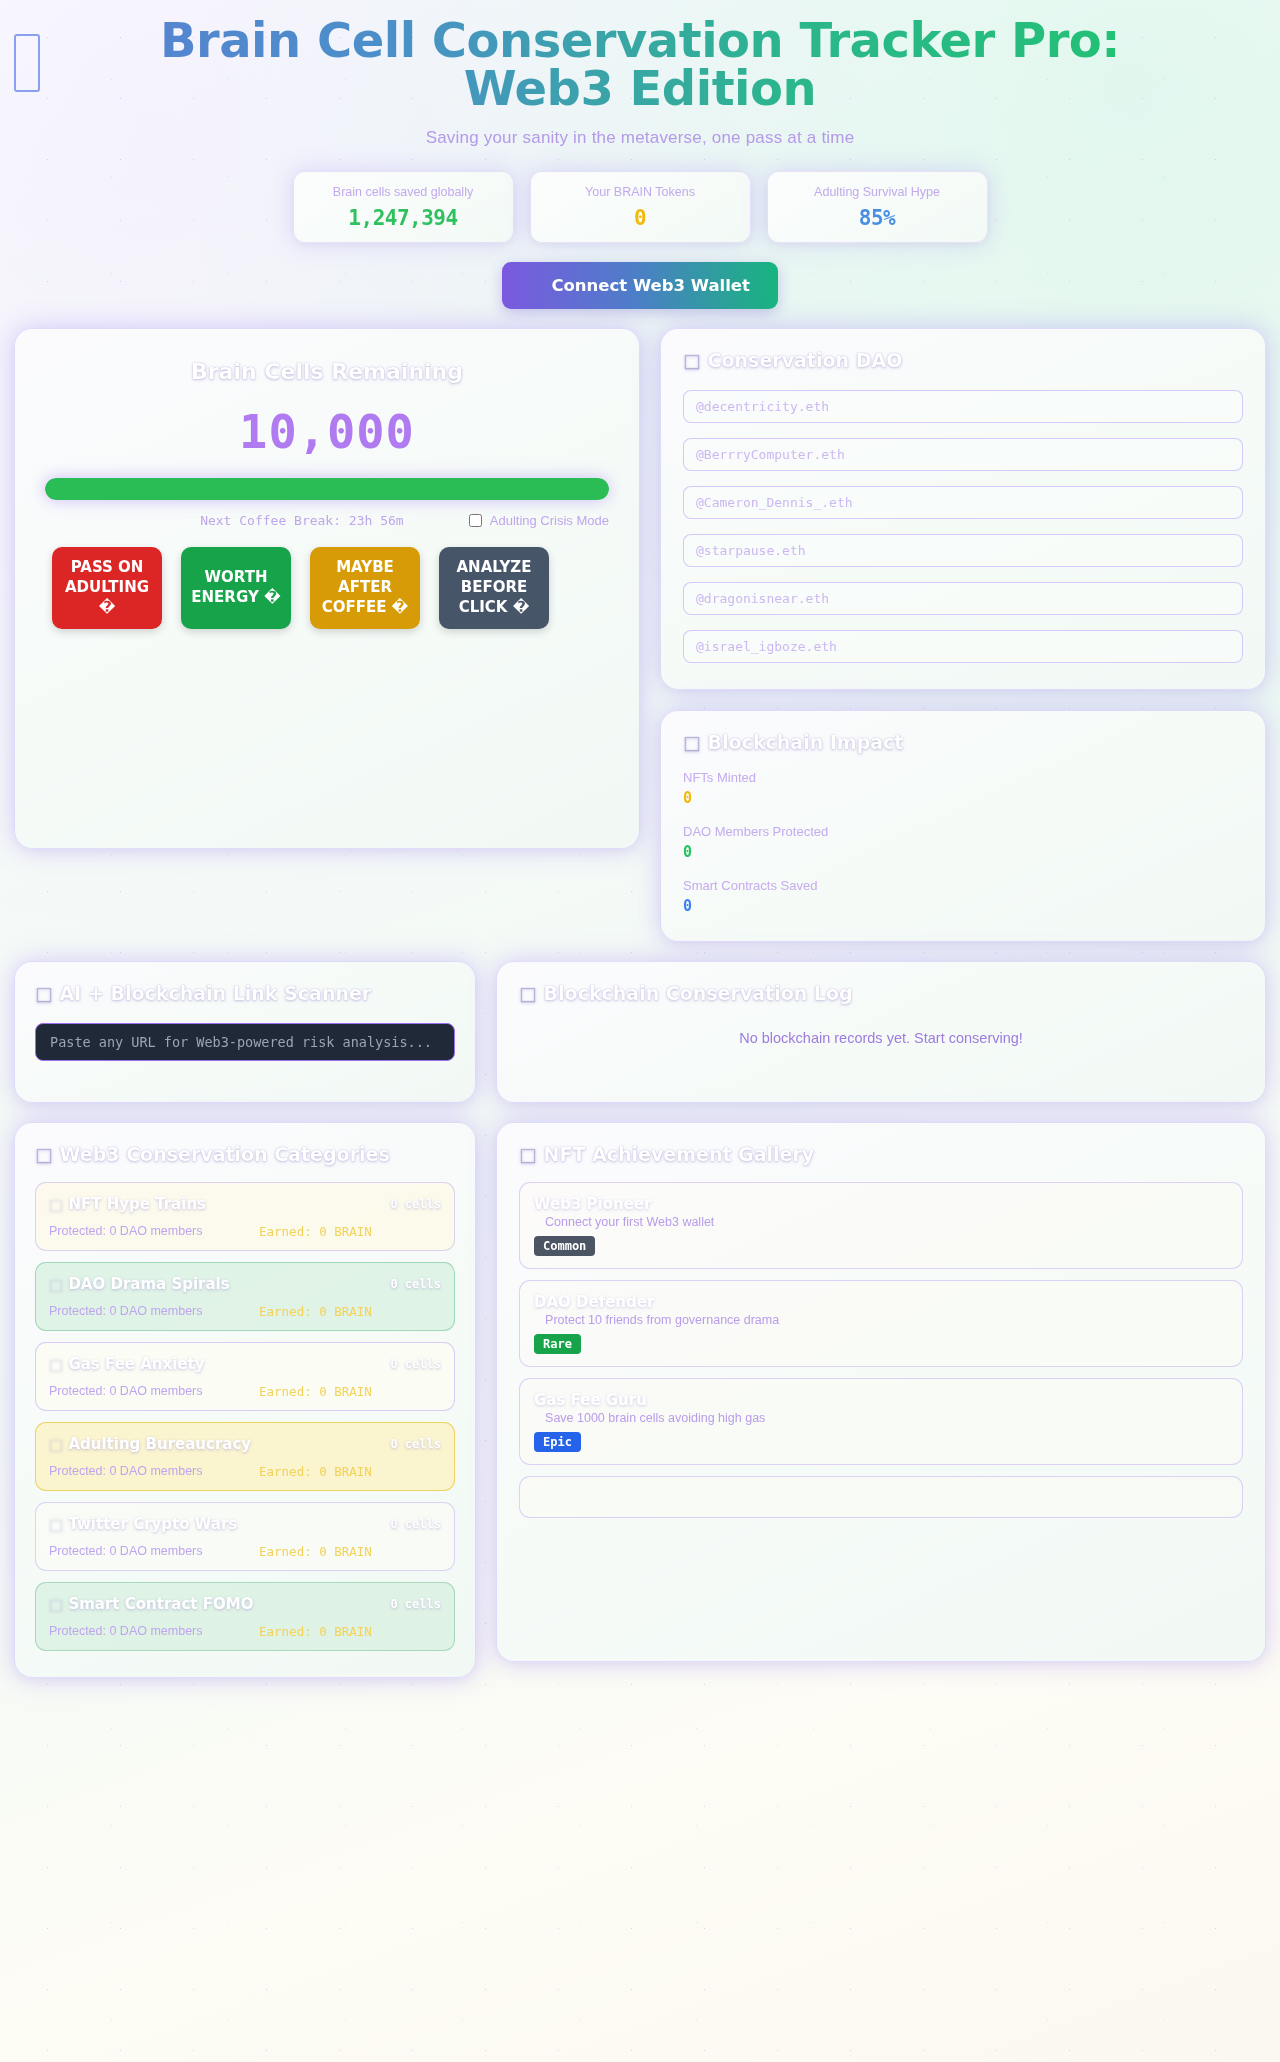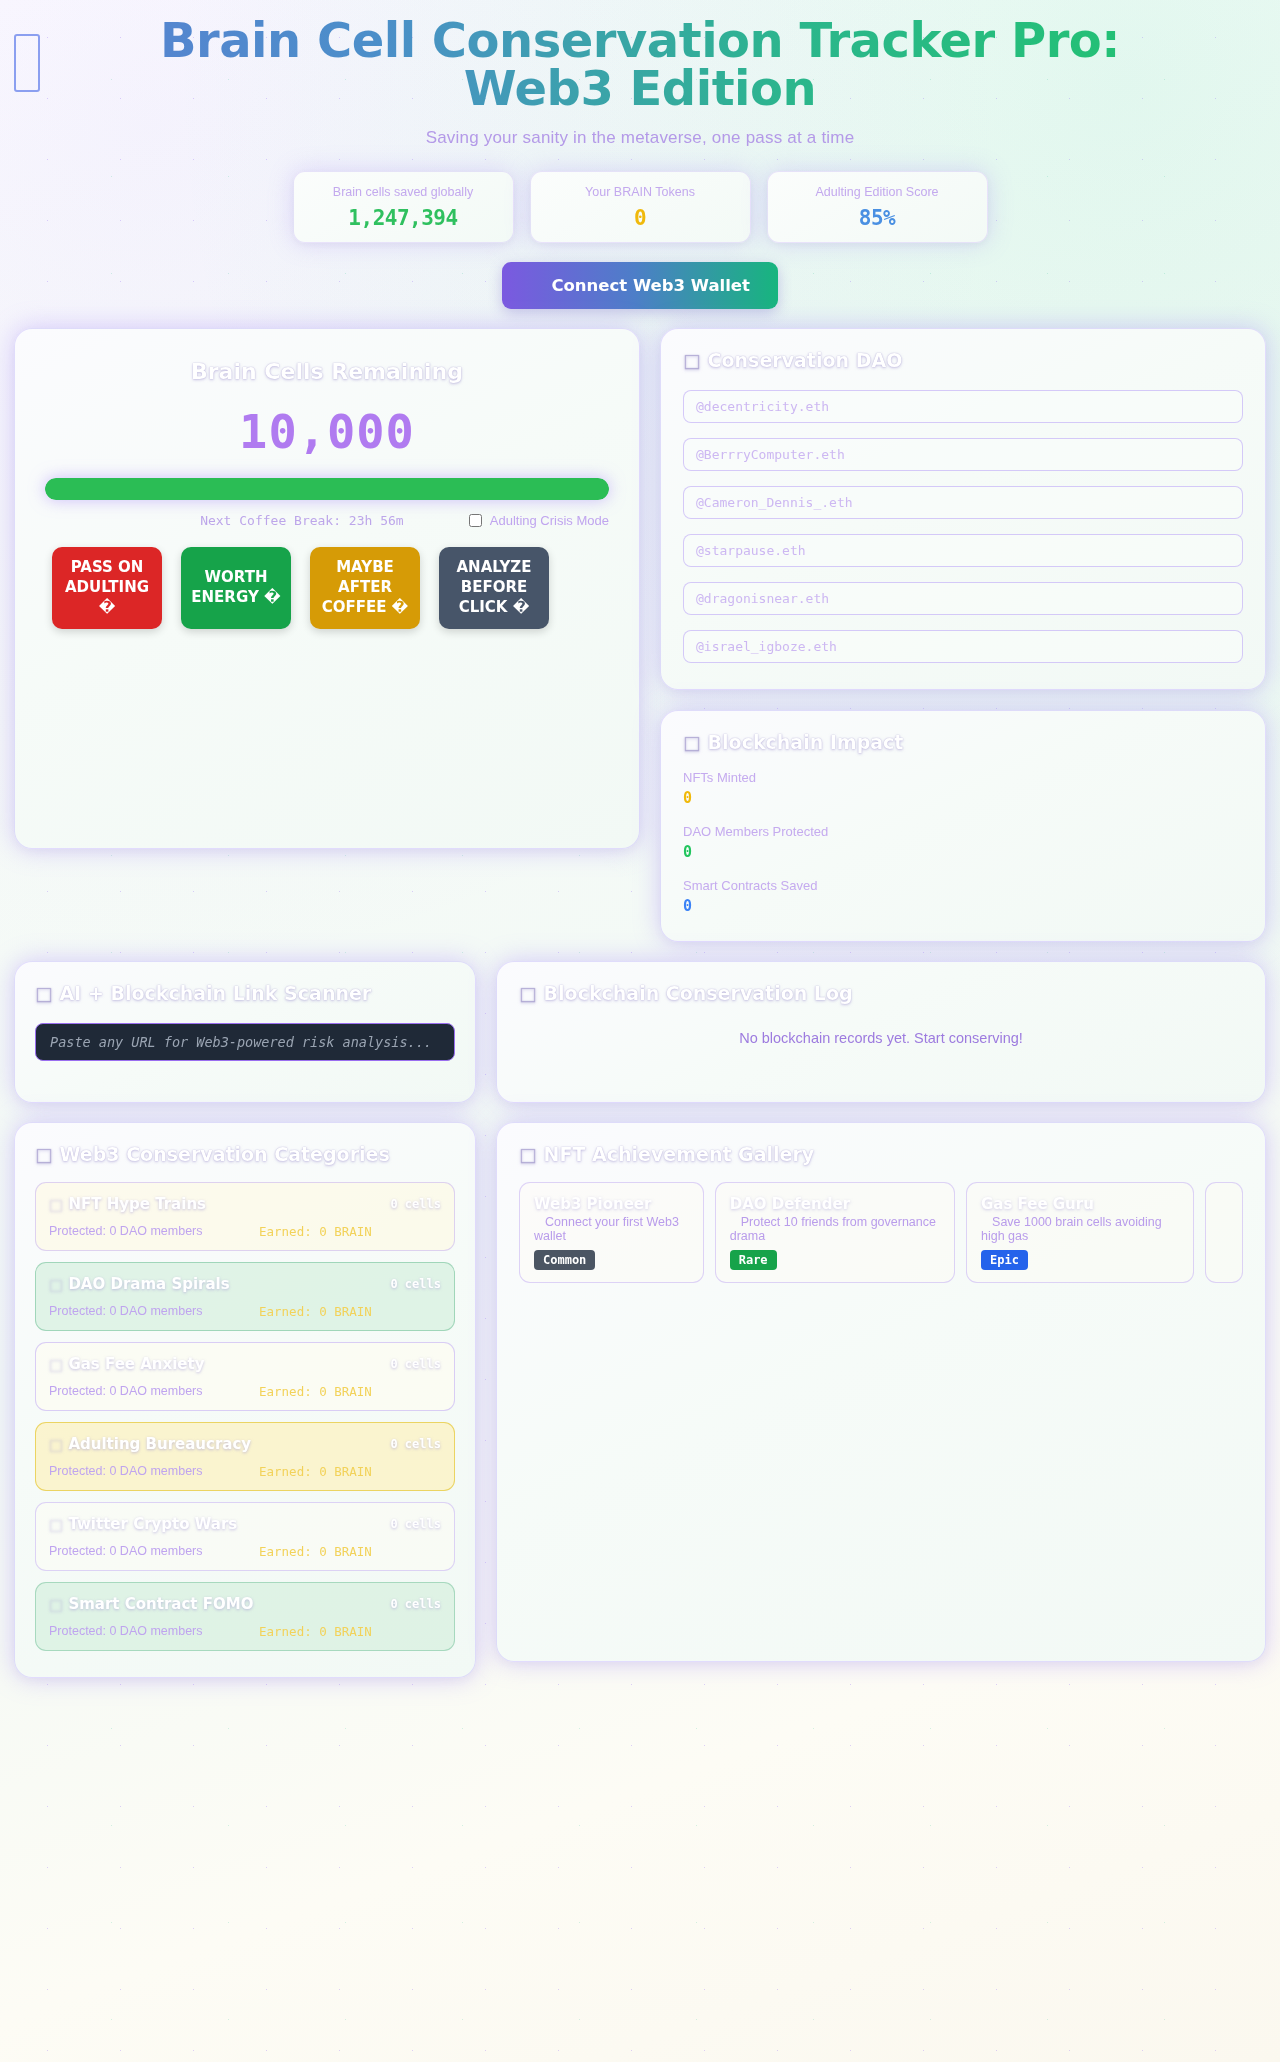--- a/index.html
+++ b/index.html
@@ -128,42 +128,42 @@
   .impact-value { font-family:"DejaVu Sans Mono", monospace; font-size:15px; font-weight:700; margin-top:4px; }
   .iv-gold { color:#f0b90b; }
   .iv-green{ color:#22c55e; }
   .iv-blue { color:#3b82f6; }
 
   
   .scanner-panel { flex:0 0 462px; height:142px; padding:20px 20px; }
   .scan-input {
     margin-top:19px; width:100%; height:38px; border-radius:8px;
     background:#1f2937; border:1px solid #9a6ef0; color:#5eead4;
-    padding:0 14px; font-family:"DejaVu Sans Mono", monospace; font-size:13.5px;font-style:italic;
+    padding:0 14px; font-family:"DejaVu Sans Mono", monospace; font-size:13.5px;
   }
   .scan-input::placeholder { color:#9aa4b2; }
   .log-panel { flex:1; height:142px; padding:20px 22px; position:relative; }
   .log-empty { position:absolute; left:0; right:0; top:68px; text-align:center;
     font-size:14.5px; color:#9d7bdf; }
 
   
   .cat-panel { flex:0 0 462px; padding:20px 20px 26px; }
   .cat-list { margin-top:17px; display:flex; flex-direction:column; gap:11px; }
   .cat-item { border-radius:11px; padding:12px 13px 11px; border:1px solid rgba(183,160,245,.45); }
   .cat-top { display:flex; justify-content:space-between; align-items:center; }
   .cat-name { font-size:15px; font-weight:700; color:#fff;
     text-shadow:0 1px 3px rgba(160,150,210,.6); font-family:"DejaVu Sans", sans-serif; }
   .cat-cells { font-size:12px; font-weight:700; color:#fff; font-family:"DejaVu Sans Mono", monospace;
     text-shadow:0 1px 3px rgba(160,150,210,.6); }
   .cat-bot { display:flex; margin-top:11px; font-size:12.5px; }
   .cat-prot { flex:0 0 210px; color:#bfa4ef; }
   .cat-earn { color:#f2d25a; font-family:"DejaVu Sans Mono", monospace; }
 
   .nft-panel { flex:1; padding:20px 22px 26px; min-height:540px; }
-  .nft-list { margin-top:17px; display:flex; flex-direction:row; gap:11px; }
+  .nft-list { margin-top:17px; display:flex; flex-direction:column; gap:11px; }
   .nft-item { border-radius:11px; padding:12px 14px 12px; border:1px solid rgba(183,160,245,.45);
     background:rgba(255,253,244,.35); }
   .nft-name { font-size:15px; font-weight:700; color:#fff; font-family:"DejaVu Sans", sans-serif;
     text-shadow:0 1px 3px rgba(170,160,215,.5); }
   .nft-desc { font-size:12.5px; color:#b99ceb; margin-top:2px; }
   .nft-badge { display:inline-block; margin-top:7px; padding:3px 9px; border-radius:4px;
     font-size:12px; font-weight:700; color:#fff; font-family:"DejaVu Sans Mono", monospace; }
   .bg-common { background:#4b5563; }
   .bg-rare   { background:#16a34a; }
   .bg-epic   { background:#2563eb; }
@@ -182,21 +182,21 @@
   <div class="stats">
     <div class="stat-card">
       <div class="stat-label">Brain cells saved globally</div>
       <div class="stat-value v-green">1,247,394</div>
     </div>
     <div class="stat-card">
       <div class="stat-label">Your BRAIN Tokens</div>
       <div class="stat-value v-gold">0</div>
     </div>
     <div class="stat-card">
-      <div class="stat-label">Adulting Edition Score</div>
+      <div class="stat-label">Adulting Survival Hype</div>
       <div class="stat-value v-blue">85%</div>
     </div>
   </div>
 
   <div class="connect-wrap">
     <button class="connect-btn">
       <span class="icon-ph">□</span>
       <span>Connect Web3 Wallet</span>
     </button>
   </div>

